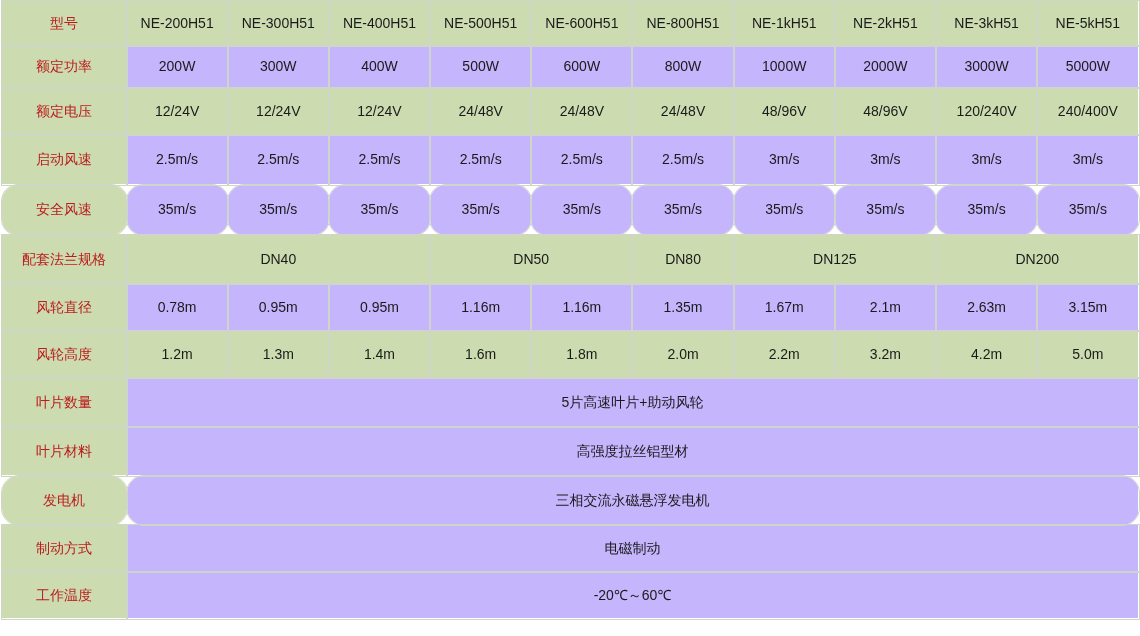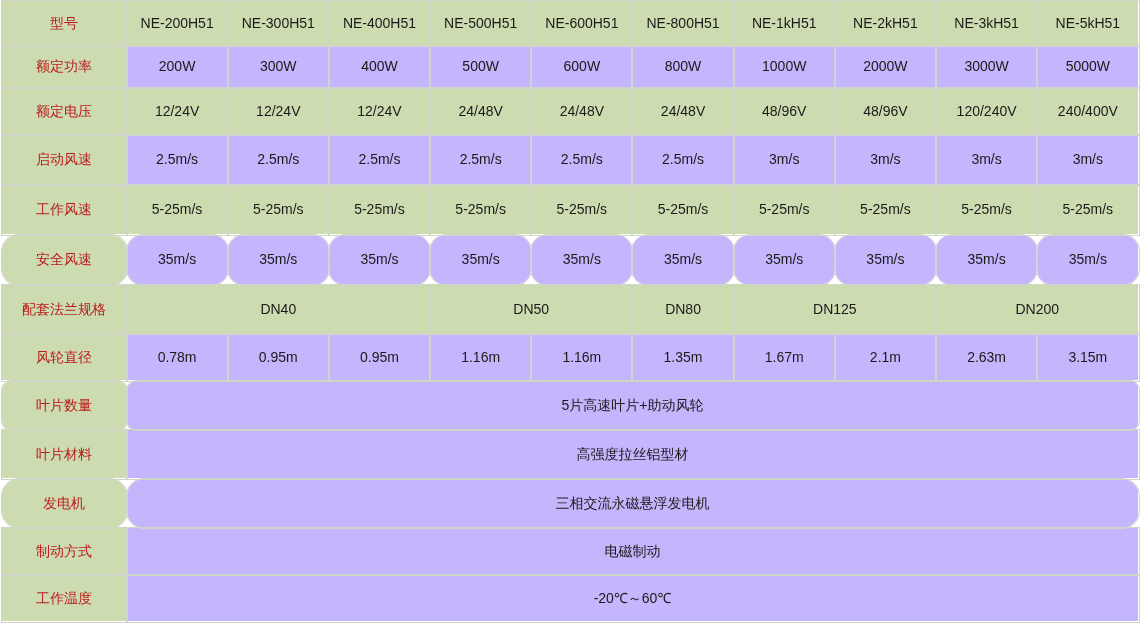--- a/index.html
+++ b/index.html
@@ -44,21 +44,21 @@
   }
   tr.r-model td { height: 40px; }
   tr.r-power td { height: 37px; }
   tr.r-voltage td { height: 42px; }
   tr.r-startwind td { height: 45px; }
   tr.r-workwind td { height: 45px; }
   tr.r-safewind td { height: 45px; border-radius: 16px; }
   tr.r-flange td { height: 44px; }
   tr.r-diameter td { height: 42px; }
   tr.r-height td { height: 42px; }
-  tr.r-bladecount td { height: 44px; border-radius: 9px; }
+  tr.r-bladecount td { height: 44px; }
   tr.r-blademat td { height: 44px; }
   tr.r-generator td { height: 44px; border-radius: 17px; }
   tr.r-brake td { height: 42px; }
   tr.r-temp td { height: 42px; }
 </style>
 </head>
 <body>
 
 <table id="spec-table">
   <tbody>
@@ -107,33 +107,20 @@
         <td class="val-white">2.5m/s</td>
         <td class="val-white">2.5m/s</td>
         <td class="val-white">2.5m/s</td>
         <td class="val-white">2.5m/s</td>
         <td class="val-white">2.5m/s</td>
         <td class="val-white">3m/s</td>
         <td class="val-white">3m/s</td>
         <td class="val-white">3m/s</td>
         <td class="val-white">3m/s</td>
       </tr>
-      <tr class="r-workwind">
-        <td class="label">工作风速</td>
-        <td class="val-green">5-25m/s</td>
-        <td class="val-green">5-25m/s</td>
-        <td class="val-green">5-25m/s</td>
-        <td class="val-green">5-25m/s</td>
-        <td class="val-green">5-25m/s</td>
-        <td class="val-green">5-25m/s</td>
-        <td class="val-green">5-25m/s</td>
-        <td class="val-green">5-25m/s</td>
-        <td class="val-green">5-25m/s</td>
-        <td class="val-green">5-25m/s</td>
-      </tr>
       <tr class="r-safewind">
         <td class="label">安全风速</td>
         <td class="val-white">35m/s</td>
         <td class="val-white">35m/s</td>
         <td class="val-white">35m/s</td>
         <td class="val-white">35m/s</td>
         <td class="val-white">35m/s</td>
         <td class="val-white">35m/s</td>
         <td class="val-white">35m/s</td>
         <td class="val-white">35m/s</td>
@@ -154,20 +141,33 @@
         <td class="val-white">0.95m</td>
         <td class="val-white">0.95m</td>
         <td class="val-white">1.16m</td>
         <td class="val-white">1.16m</td>
         <td class="val-white">1.35m</td>
         <td class="val-white">1.67m</td>
         <td class="val-white">2.1m</td>
         <td class="val-white">2.63m</td>
         <td class="val-white">3.15m</td>
       </tr>
+      <tr class="r-height">
+        <td class="label">风轮高度</td>
+        <td class="val-green">1.2m</td>
+        <td class="val-green">1.3m</td>
+        <td class="val-green">1.4m</td>
+        <td class="val-green">1.6m</td>
+        <td class="val-green">1.8m</td>
+        <td class="val-green">2.0m</td>
+        <td class="val-green">2.2m</td>
+        <td class="val-green">3.2m</td>
+        <td class="val-green">4.2m</td>
+        <td class="val-green">5.0m</td>
+      </tr>
       <tr class="r-bladecount">
         <td class="label">叶片数量</td>
         <td class="val-white" colspan="10">5片高速叶片+助动风轮</td>
       </tr>
       <tr class="r-blademat">
         <td class="label">叶片材料</td>
         <td class="val-white" colspan="10">高强度拉丝铝型材</td>
       </tr>
       <tr class="r-generator">
         <td class="label">发电机</td>

